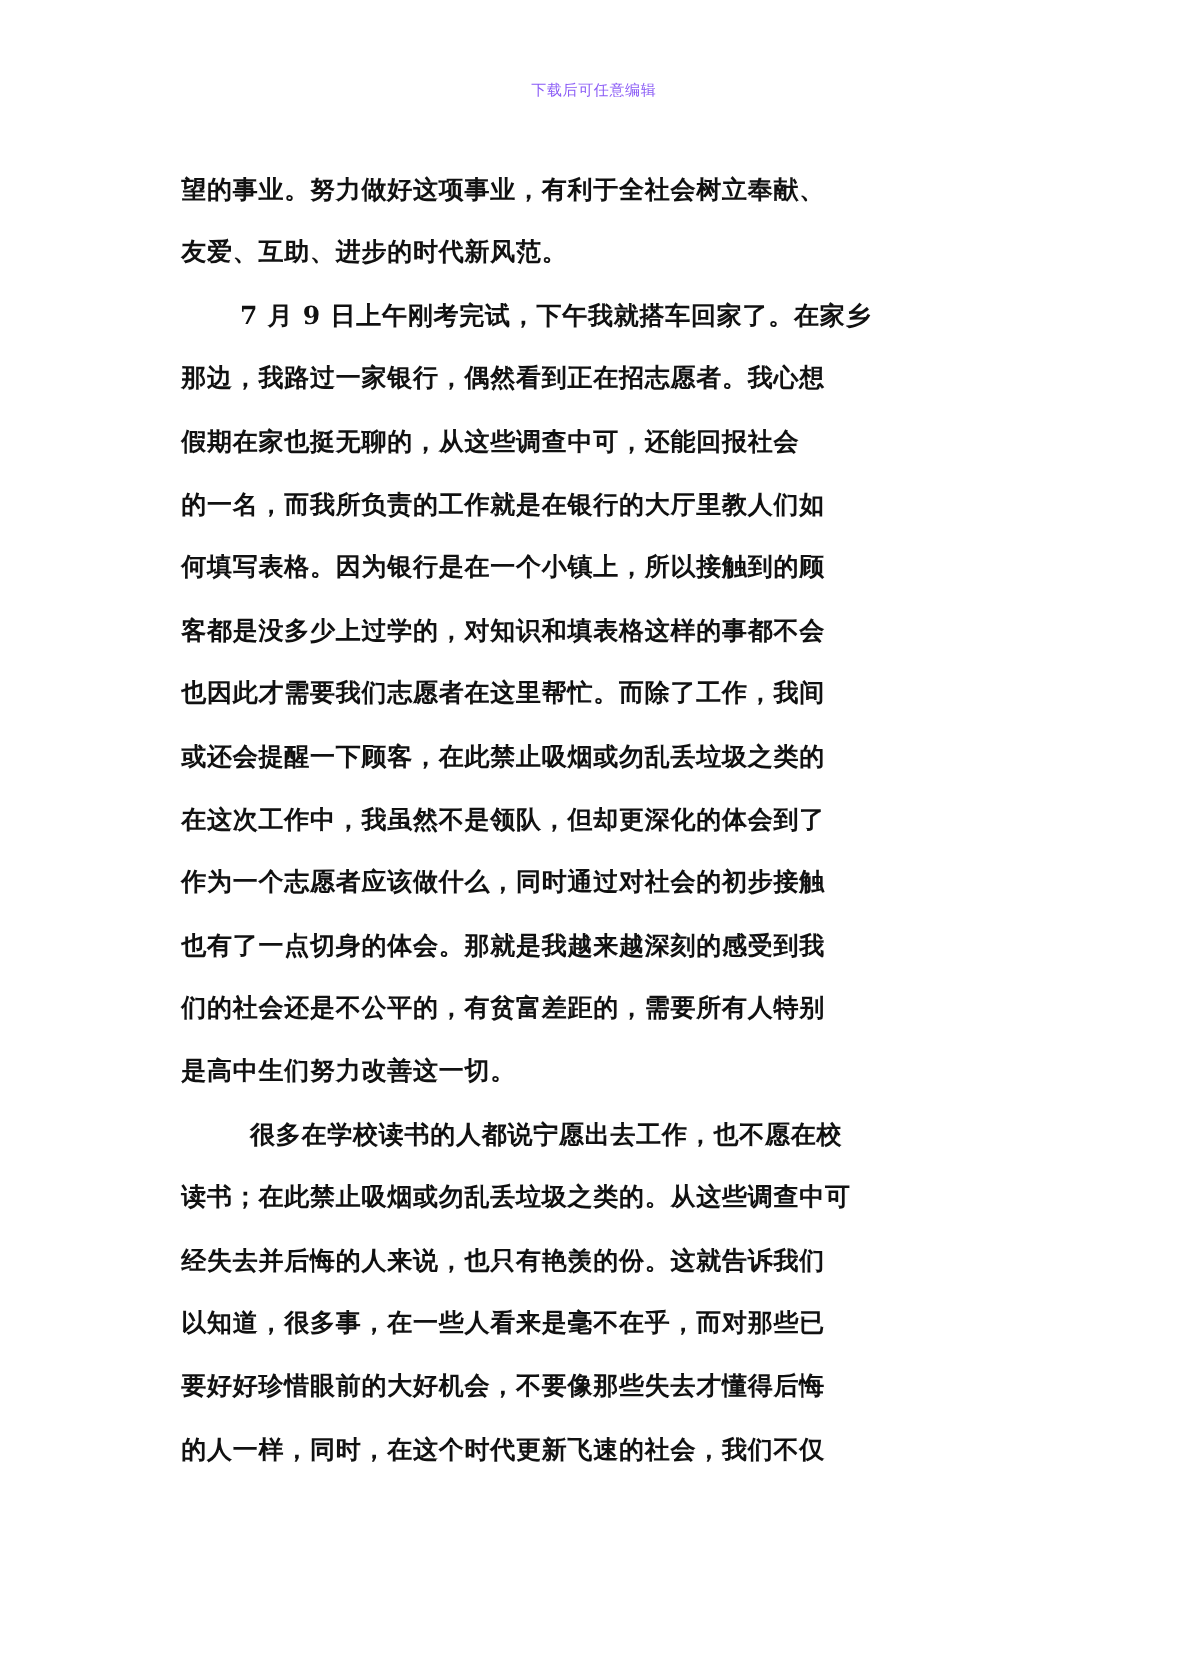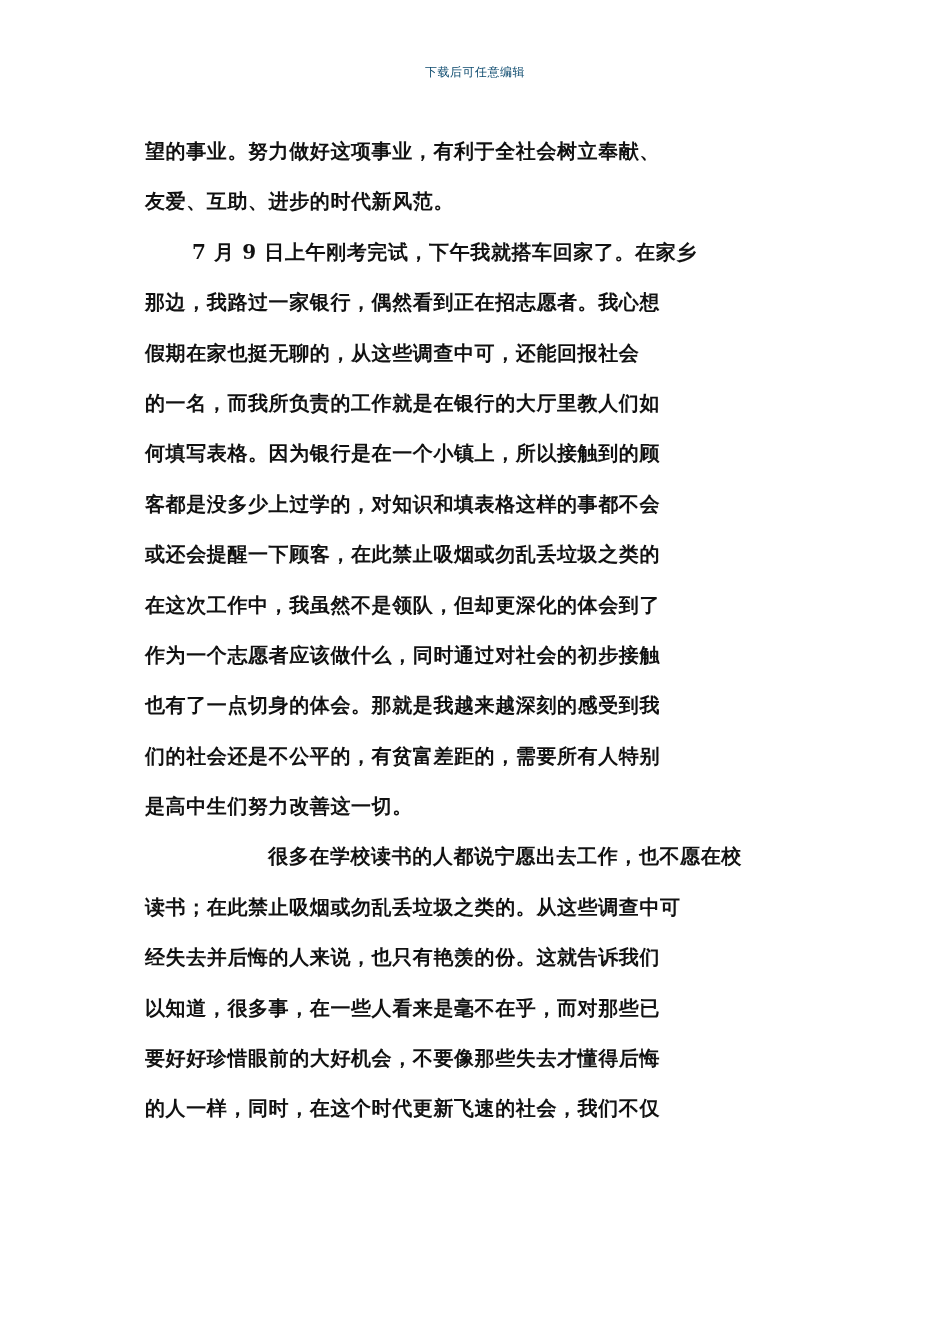--- a/index.html
+++ b/index.html
@@ -15,21 +15,21 @@
       font-family: "DejaVu Serif", "Liberation Serif", serif;
       color: #111111;
     }
     .page-header {
       position: absolute;
       top: 64px;
       left: 0;
       width: 950px;
       text-align: center;
       font-size: 12px;
-      color: #0c4a6e;
+      color: #8b5cf6;
       letter-spacing: 0.5px;
     }
     .doc-body {
       position: absolute;
       top: 126px;
       left: 145px;
       width: 665px;
     }
     .line {
       height: 50.4px;
@@ -37,21 +37,20 @@
       font-size: 20px;
       white-space: nowrap;
       letter-spacing: 0.6px;
       font-weight: bold;
     }
     .line.indent {
       padding-left: 47px;
     }
     .line.indent-wide {
       padding-left: 55px;
-      text-align: center;
     }
   </style>
 </head>
 <body>
 
 <div class="page-header">下载后可任意编辑</div>
 
 <div class="doc-body">
 
   <div class="paragraph">
@@ -59,20 +58,21 @@
     <div class="line">友爱、互助、进步的时代新风范。</div>
   </div>
 
   <div class="paragraph">
     <div class="line indent">7 月 9 日上午刚考完试，下午我就搭车回家了。在家乡</div>
     <div class="line">那边，我路过一家银行，偶然看到正在招志愿者。我心想</div>
     <div class="line">假期在家也挺无聊的，从这些调查中可，还能回报社会</div>
     <div class="line">的一名，而我所负责的工作就是在银行的大厅里教人们如</div>
     <div class="line">何填写表格。因为银行是在一个小镇上，所以接触到的顾</div>
     <div class="line">客都是没多少上过学的，对知识和填表格这样的事都不会</div>
+    <div class="line">也因此才需要我们志愿者在这里帮忙。而除了工作，我间</div>
     <div class="line">或还会提醒一下顾客，在此禁止吸烟或勿乱丢垃圾之类的</div>
     <div class="line">在这次工作中，我虽然不是领队，但却更深化的体会到了</div>
     <div class="line">作为一个志愿者应该做什么，同时通过对社会的初步接触</div>
     <div class="line">也有了一点切身的体会。那就是我越来越深刻的感受到我</div>
     <div class="line">们的社会还是不公平的，有贫富差距的，需要所有人特别</div>
     <div class="line">是高中生们努力改善这一切。</div>
   </div>
 
   <div class="paragraph">
     <div class="line indent-wide">很多在学校读书的人都说宁愿出去工作，也不愿在校</div>

